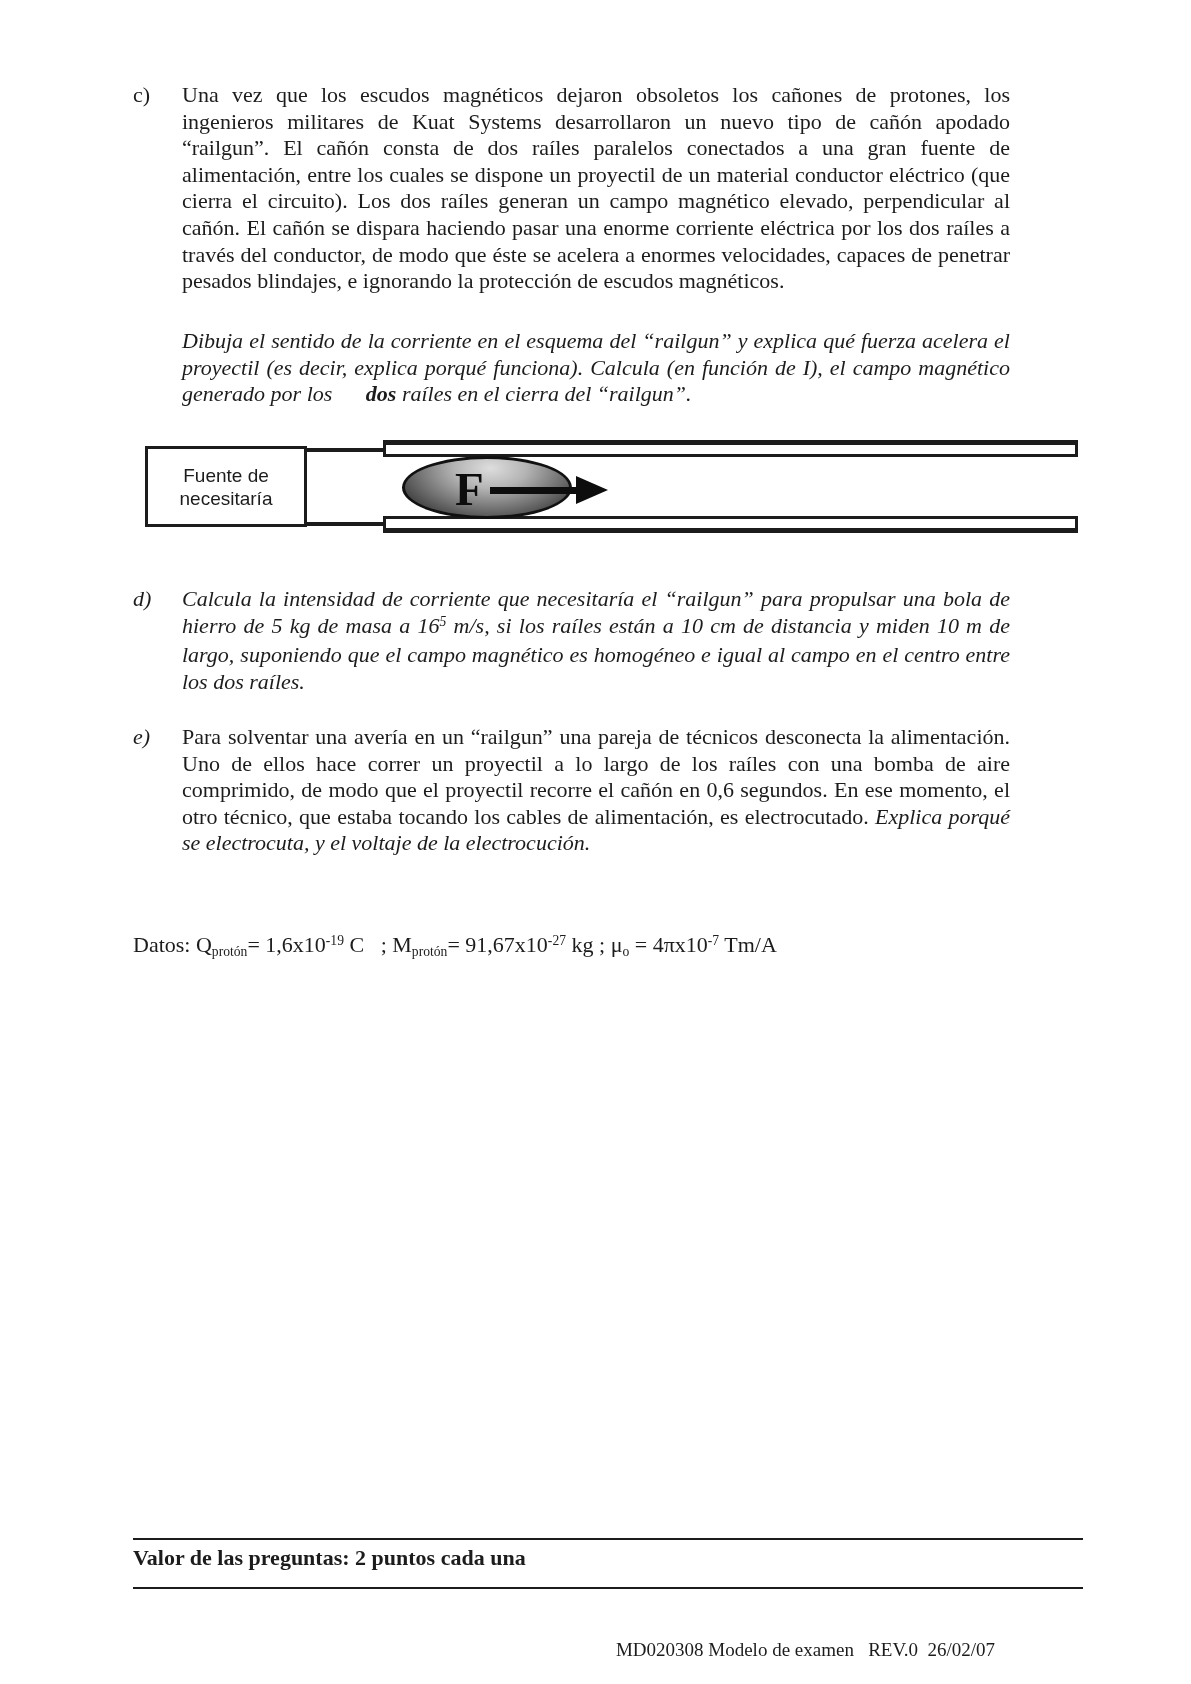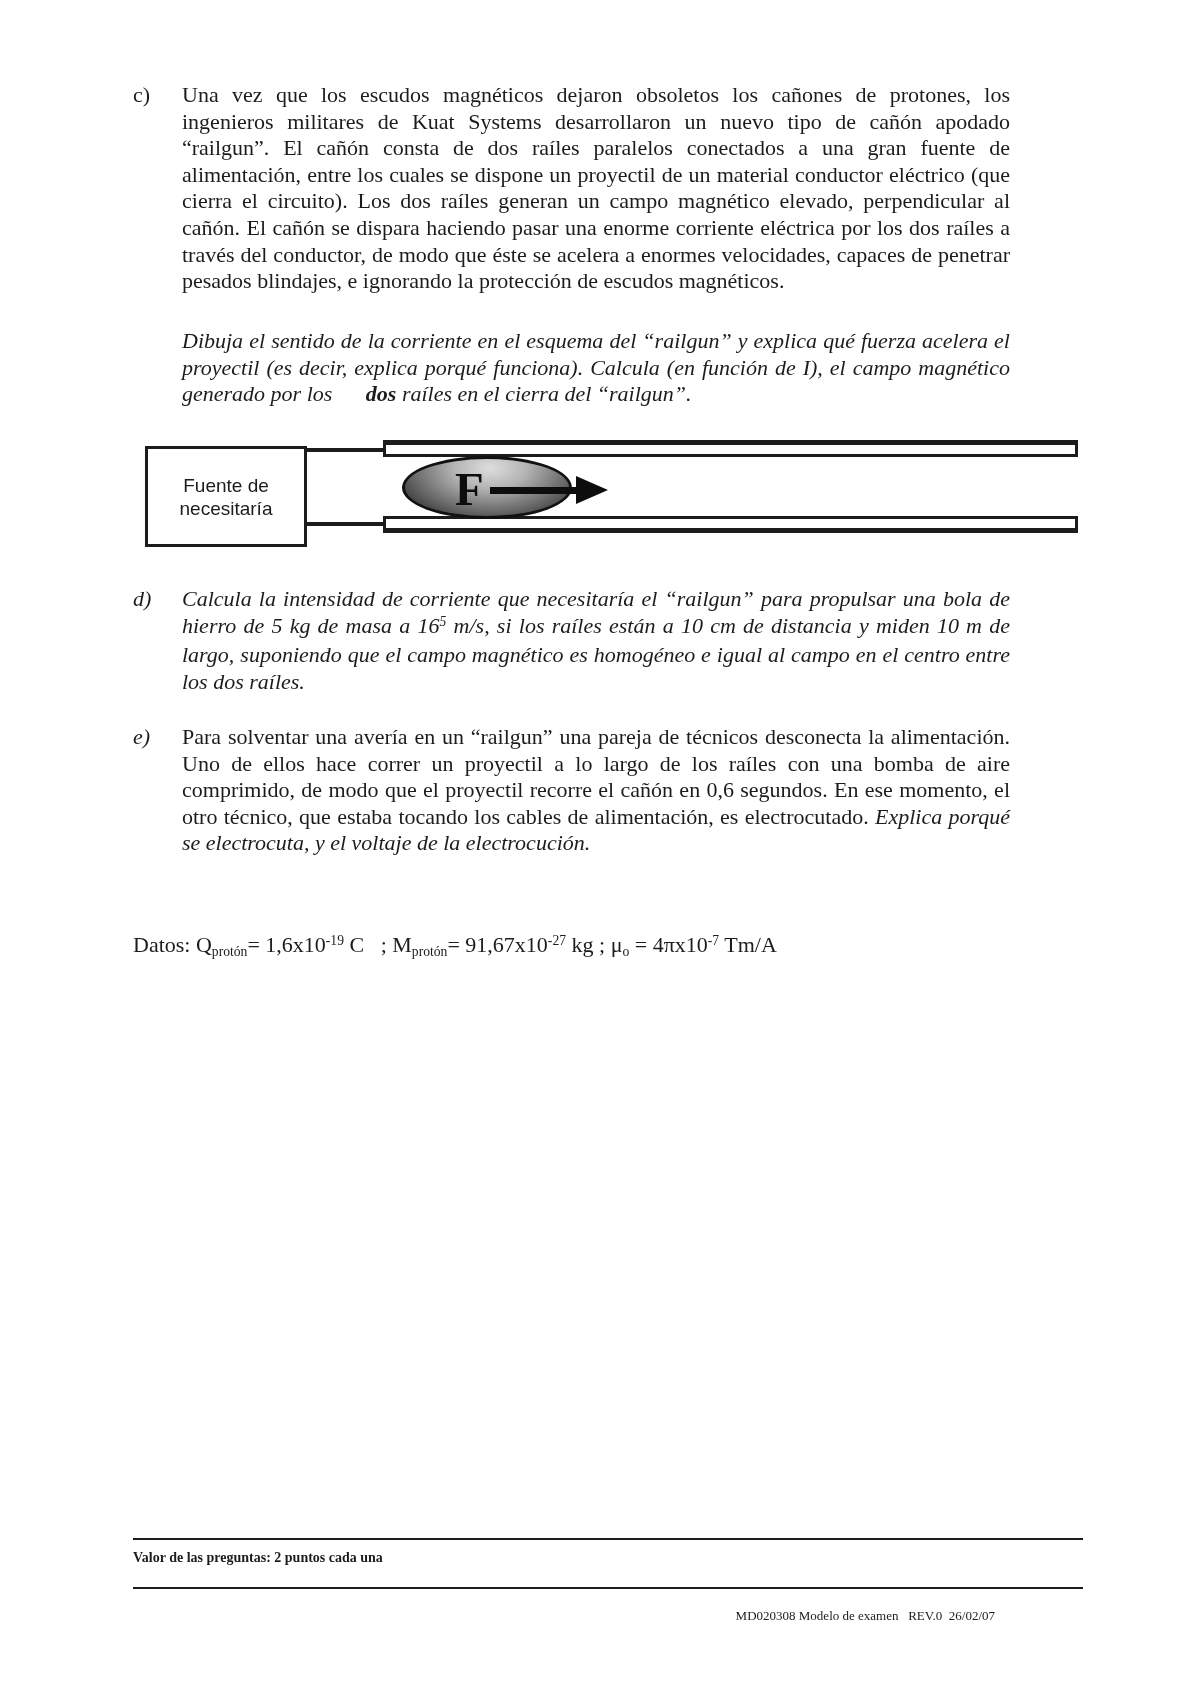--- a/index.html
+++ b/index.html
@@ -20,21 +20,21 @@
   .q-text  { flex:1; text-align:justify; }
   .para-indent { position:absolute; left:182px; width:828px; text-align:justify; }
   .it  { font-style:italic; }
   .bd  { font-weight:bold;margin-left:28px; }
   .sup { font-size:0.62em; position:relative; top:-0.52em; }
   .sub { font-size:0.62em; position:relative; top:0.28em; }
 
   
   .diagram { position:absolute; left:0; top:437px; width:1191px; height:110px; }
   .psu-box {
-    position:absolute; left:145px; top:9px; width:162px; height:101px;
+    position:absolute; left:145px; top:9px; width:162px; height:81px;
     box-sizing:border-box; border:3px solid #1c1c1c; background:#fff;
     display:flex; flex-direction:column; justify-content:center; align-items:center;
     font-family:"Liberation Sans", sans-serif; font-size:19px; line-height:23px;
     text-align:center; z-index:1;
   }
   .wire { position:absolute; height:4px; background:#1c1c1c; }
   .wire-top    { left:305px; top:11px; width:80px; }
   .wire-bottom { left:305px; top:85px; width:80px; }
   .rail {
     position:absolute; left:383px; width:695px; height:17px;
@@ -63,25 +63,25 @@
 
   
   .datos-line { position:absolute; left:133px; top:932px; width:940px; white-space:pre-wrap; }
 
   
   .footer-rule { position:absolute; left:133px; width:950px; height:2px; background:#1c1c1c; }
   .rule-top    { top:1538px; }
   .rule-bottom { top:1587px; }
   .footer-note {
     position:absolute; left:133px; top:1545px; width:950px;
-    font-weight:bold; font-size:14px;
+    font-weight:bold; font-size:22px;
   }
   .doc-ref {
-    position:absolute; left:133px; top:1603px; width:862px;
-    text-align:right; font-size:13px; white-space:pre;
+    position:absolute; left:133px; top:1637px; width:862px;
+    text-align:right; font-size:19px; white-space:pre;
   }
 </style>
 </head>
 <body>
 
 <div class="page">
 
   <div class="q-block" style="top:82px;">
     <div class="q-label">c)</div>
     <div class="q-text"><span>Una vez que los escudos magnéticos dejaron obsoletos los cañones de protones, los ingenieros militares de Kuat Systems desarrollaron un nuevo tipo de cañón apodado “railgun”. El cañón consta de dos raíles paralelos conectados a una gran fuente de alimentación, entre los cuales se dispone un proyectil de un material conductor eléctrico (que cierra el circuito).  Los dos raíles generan un campo magnético elevado, perpendicular al cañón. El cañón se dispara haciendo pasar una enorme corriente eléctrica por los dos raíles a través del conductor, de modo que éste se acelera a enormes velocidades, capaces de penetrar pesados blindajes, e ignorando la protección de escudos magnéticos.</span></div>

